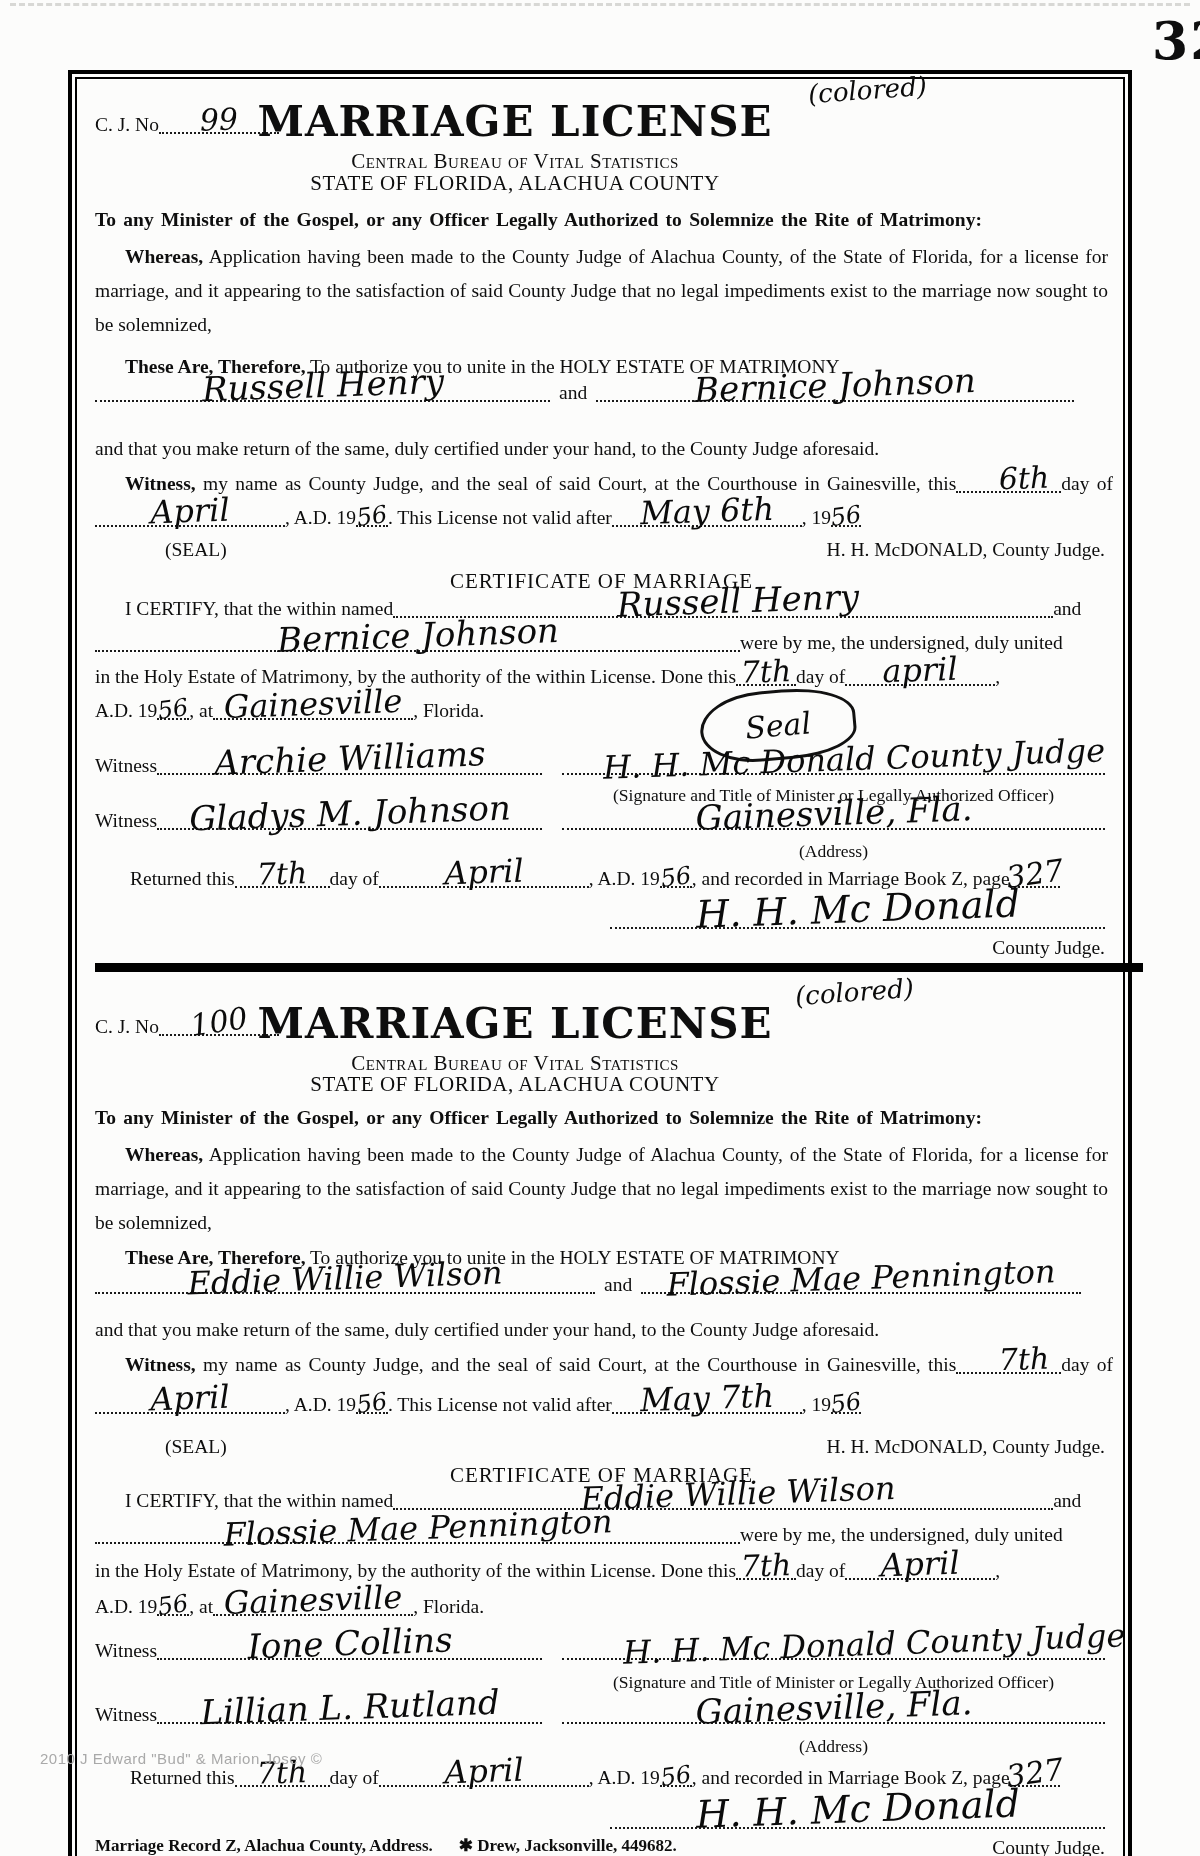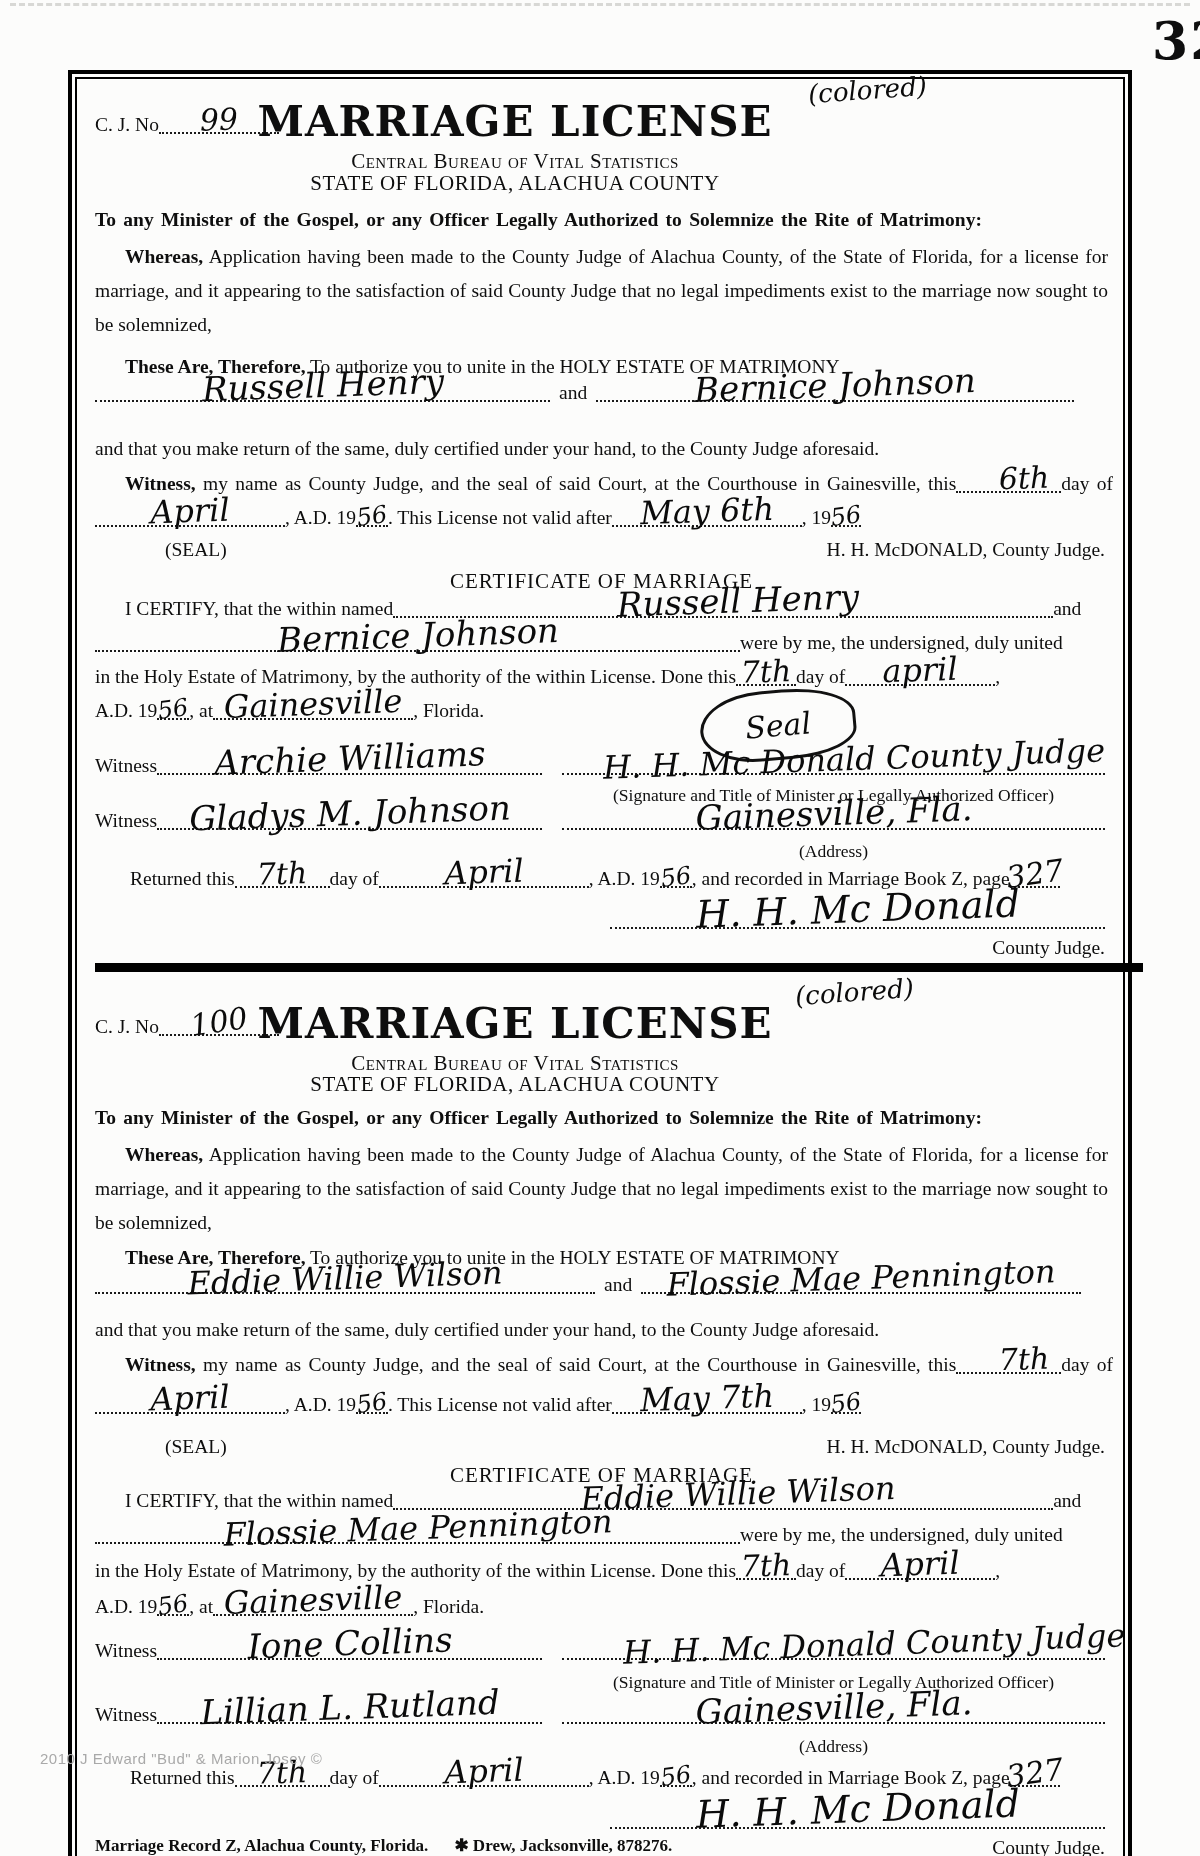--- a/index.html
+++ b/index.html
@@ -219,15 +219,15 @@
 
     <div class="line" style="left:610px;top:1793px;">
       <span class="dots" style="width:495px;height:34px;"><span class="hw hw38">H. H. Mc Donald</span></span>
     </div>
     <div class="line" style="right:95px;top:1836px;">County Judge.</div>
   </div>
 
   <div class="watermark">2010 J Edward "Bud" &amp; Marion Josey ©</div>
 
   <div class="footer">
-    <span>Marriage Record Z, Alachua County, Florida.</span><span>✱ Drew, Jacksonville, 878276.</span>
+    <span>Marriage Record Z, Alachua County, Address.</span><span>✱ Drew, Jacksonville, 449682.</span>
   </div>
 </div>
 
 </body></html>

